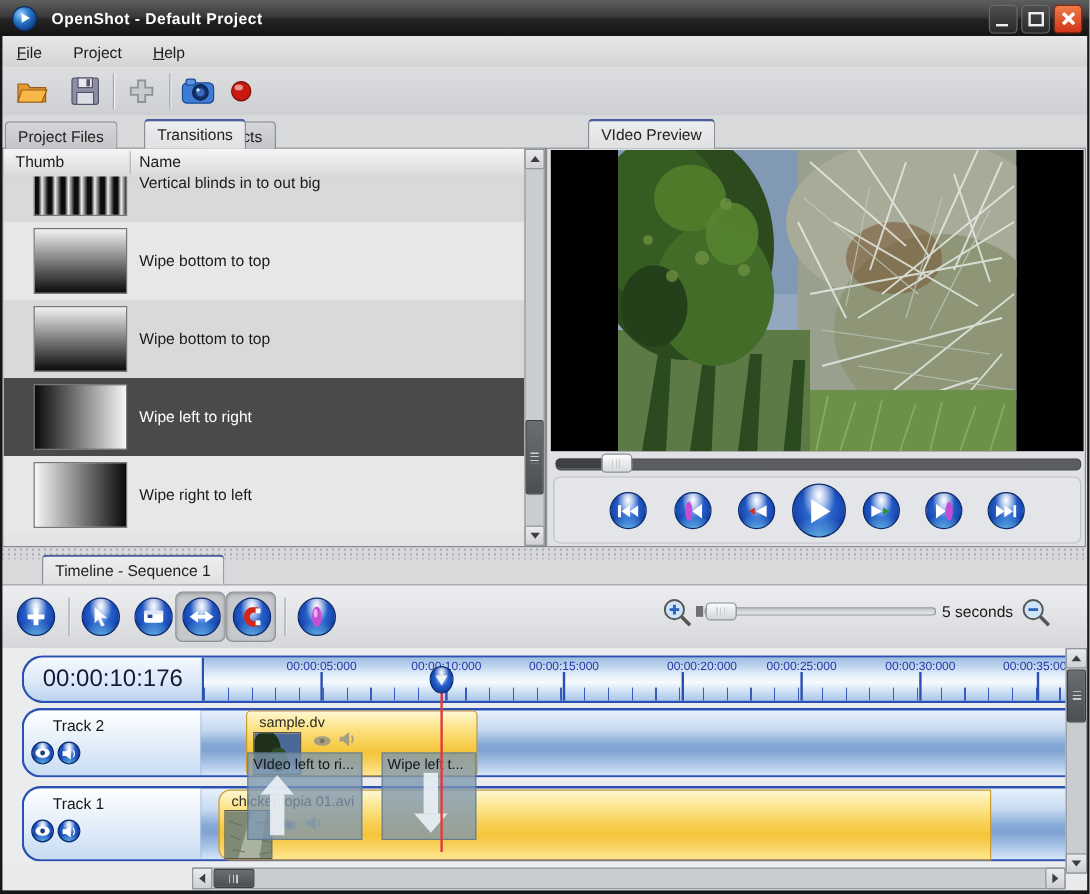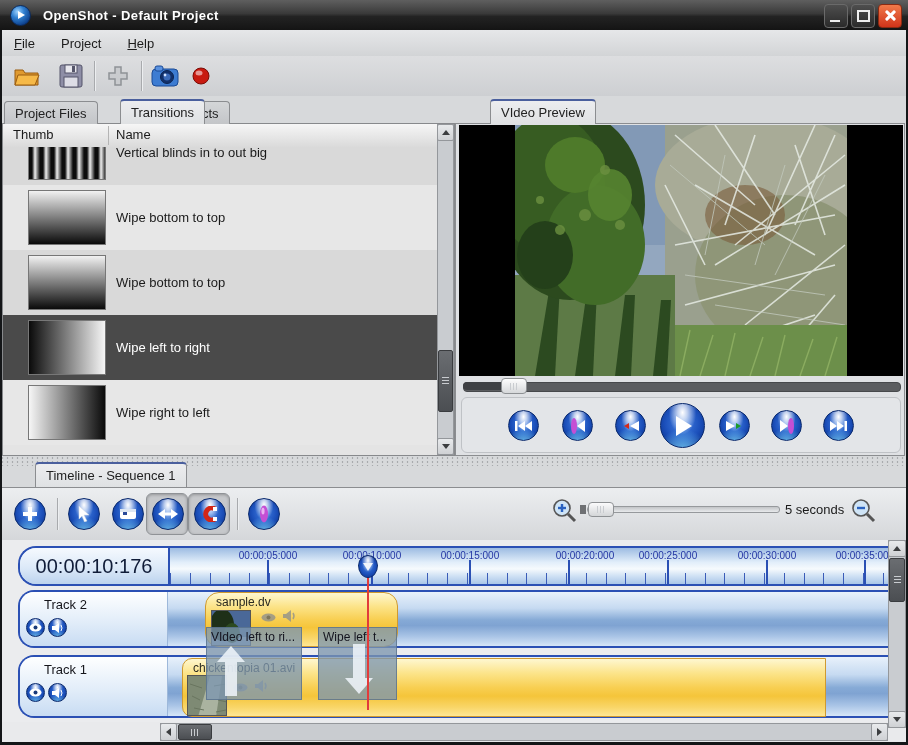--- a/index.html
+++ b/index.html
@@ -455,21 +455,21 @@
           </div>
           <div class="orb mini-orb" style="left:28px;top:26px;">
             <svg width="12" height="10">
                 <polygon points="7,0 7,10 3,7 0,7 0,3 3,3" fill="#fff"></polygon>
                 <path d="M9 2 Q11 5 9 8" stroke="#fff" fill="none"></path>
               </svg>
           </div>
         </div>
       </div>
 
-      <div class="clip" style="left:203px;top:52px;width:193px;height:55px;border-radius:14px;">
+      <div class="clip" style="left:203px;top:52px;width:193px;height:55px;border-radius:4px;">
         <div class="clip-label">sample.dv</div>
         <svg class="clip-thumb" style="left:5px;top:17px;" width="40" height="36">
           <rect width="40" height="36" fill="#4a6898"></rect>
           <rect y="26" width="40" height="10" fill="#8fa3bd"></rect>
           <ellipse cx="10" cy="14" rx="12" ry="16" fill="#1e3018"></ellipse>
           <ellipse cx="20" cy="22" rx="8" ry="10" fill="#2c4a20"></ellipse>
         </svg>
         <svg class="flat-icon" style="left:55px;top:20px;" width="15" height="9">
             <ellipse cx="7.5" cy="4.5" rx="7" ry="4" fill="#8a8d90"></ellipse>
             <circle cx="7.5" cy="4.5" r="2" fill="#55585c"></circle>

